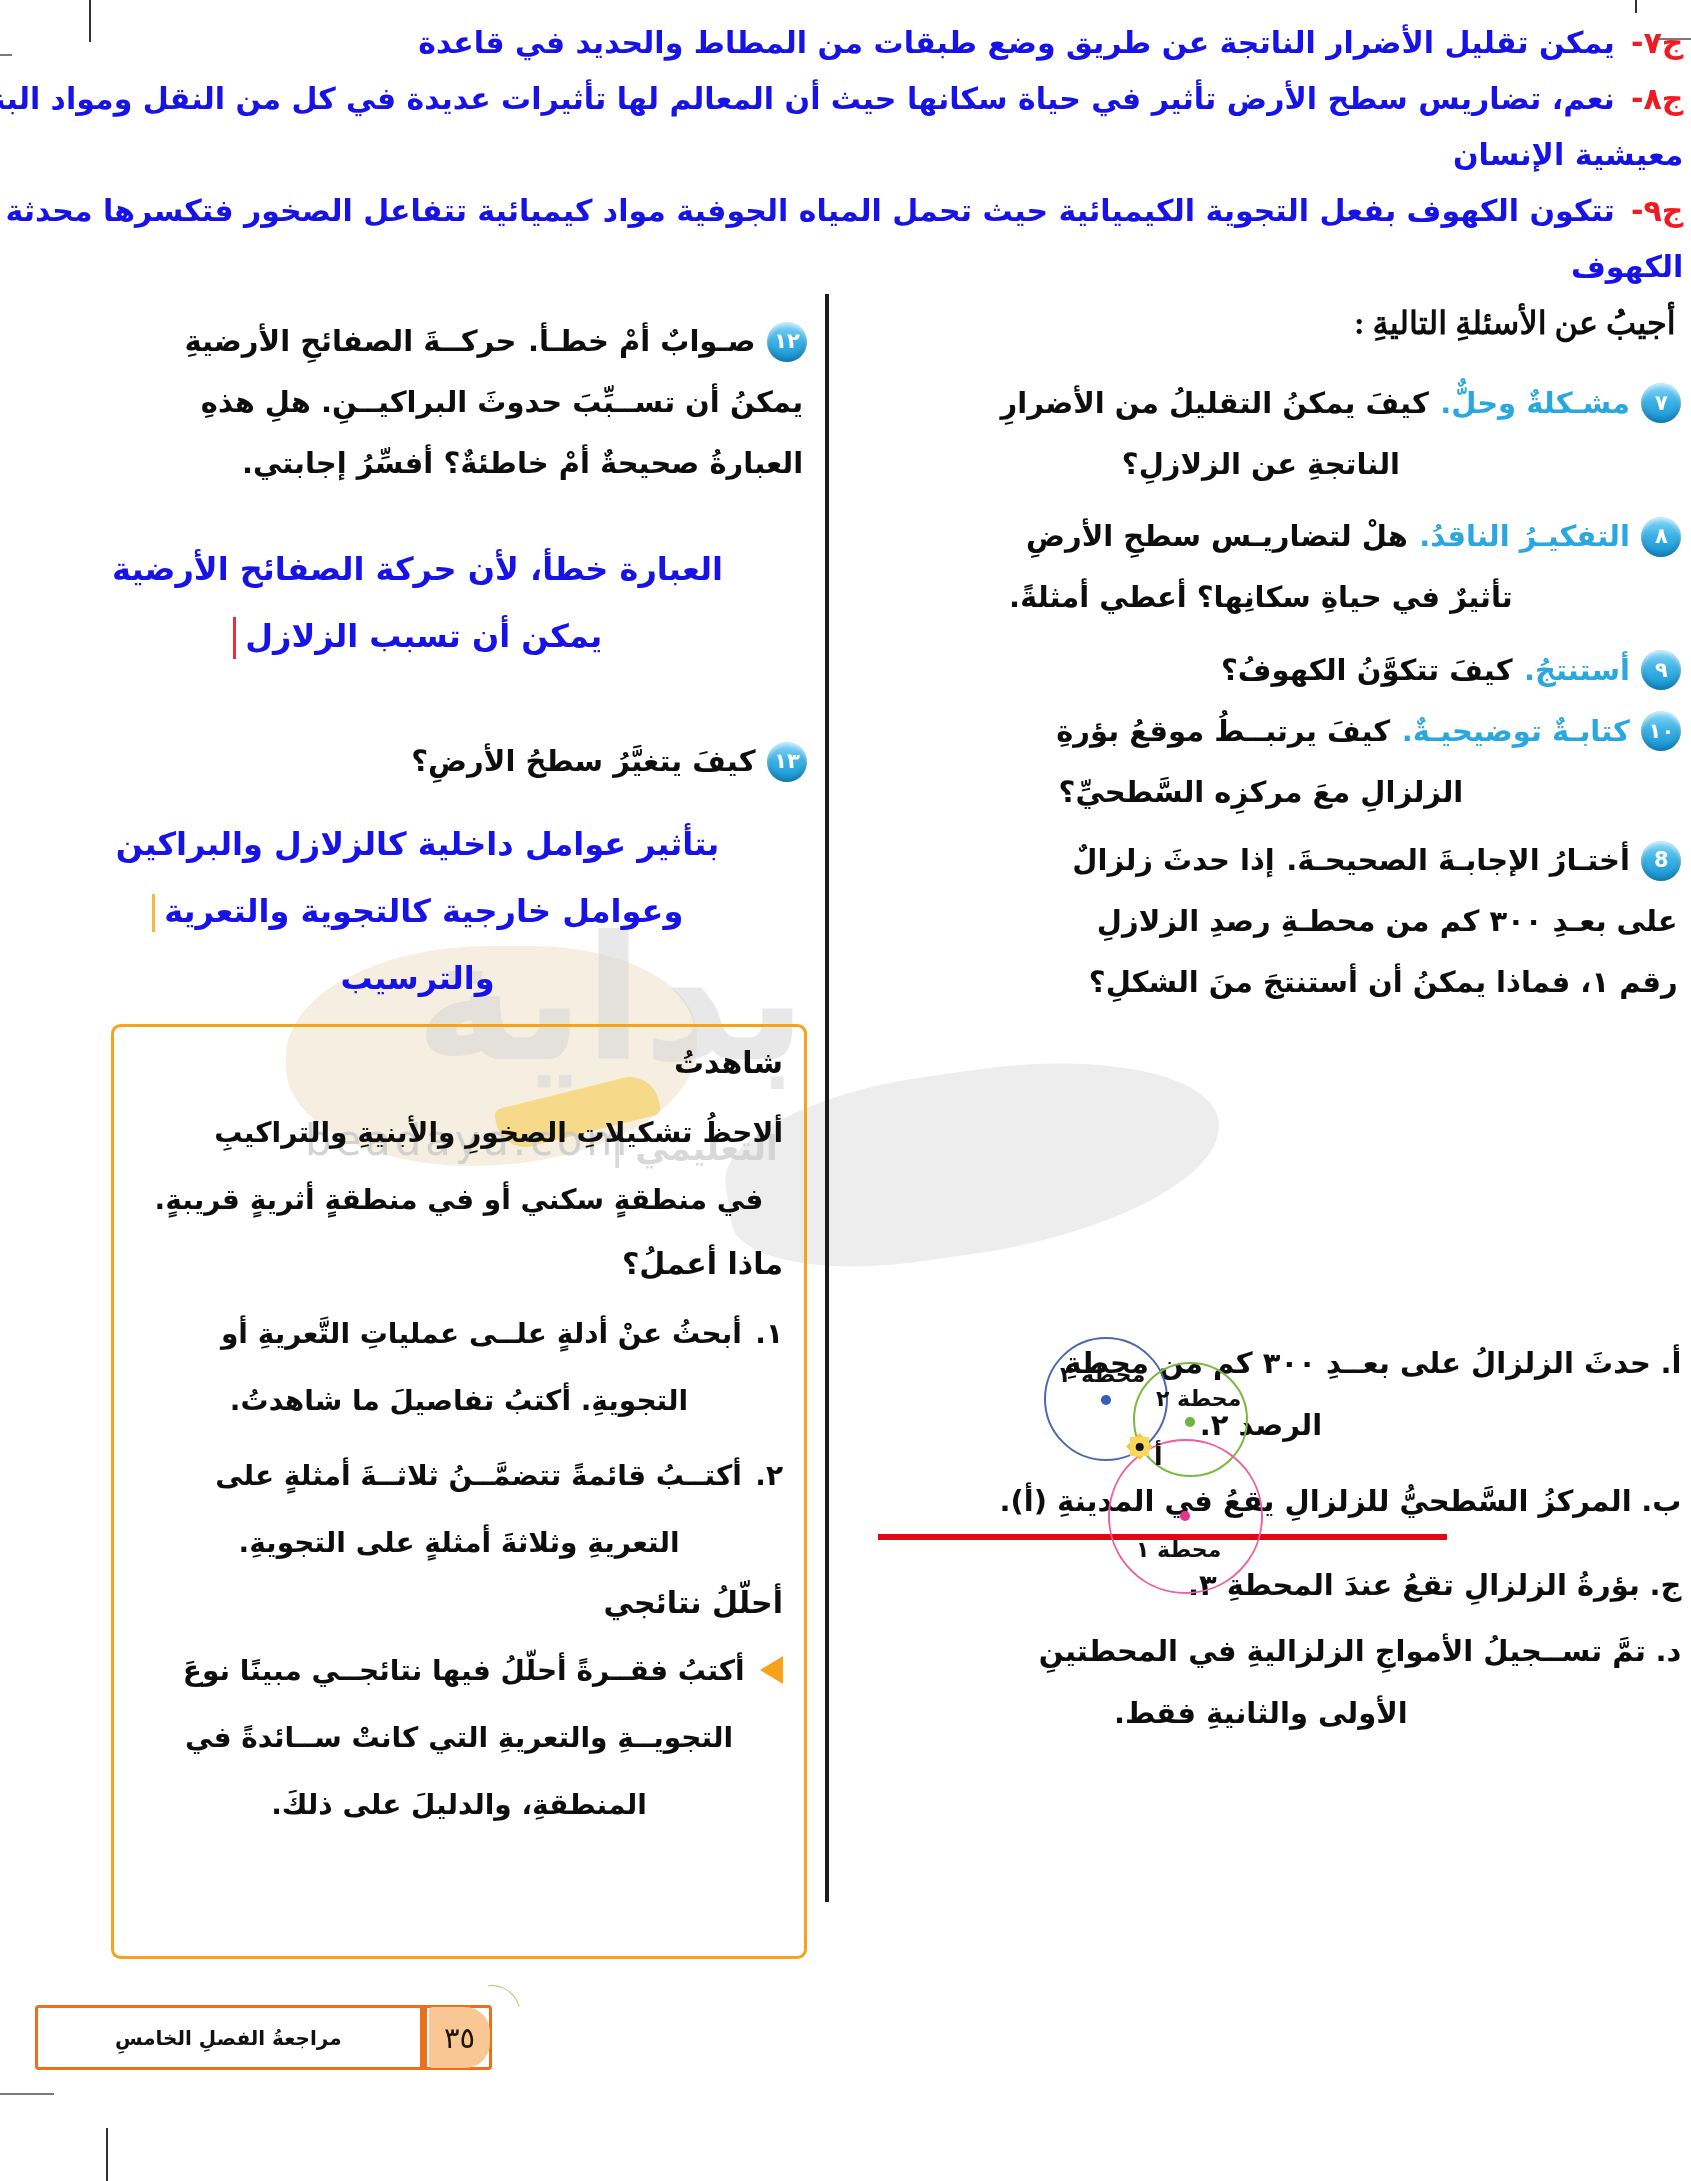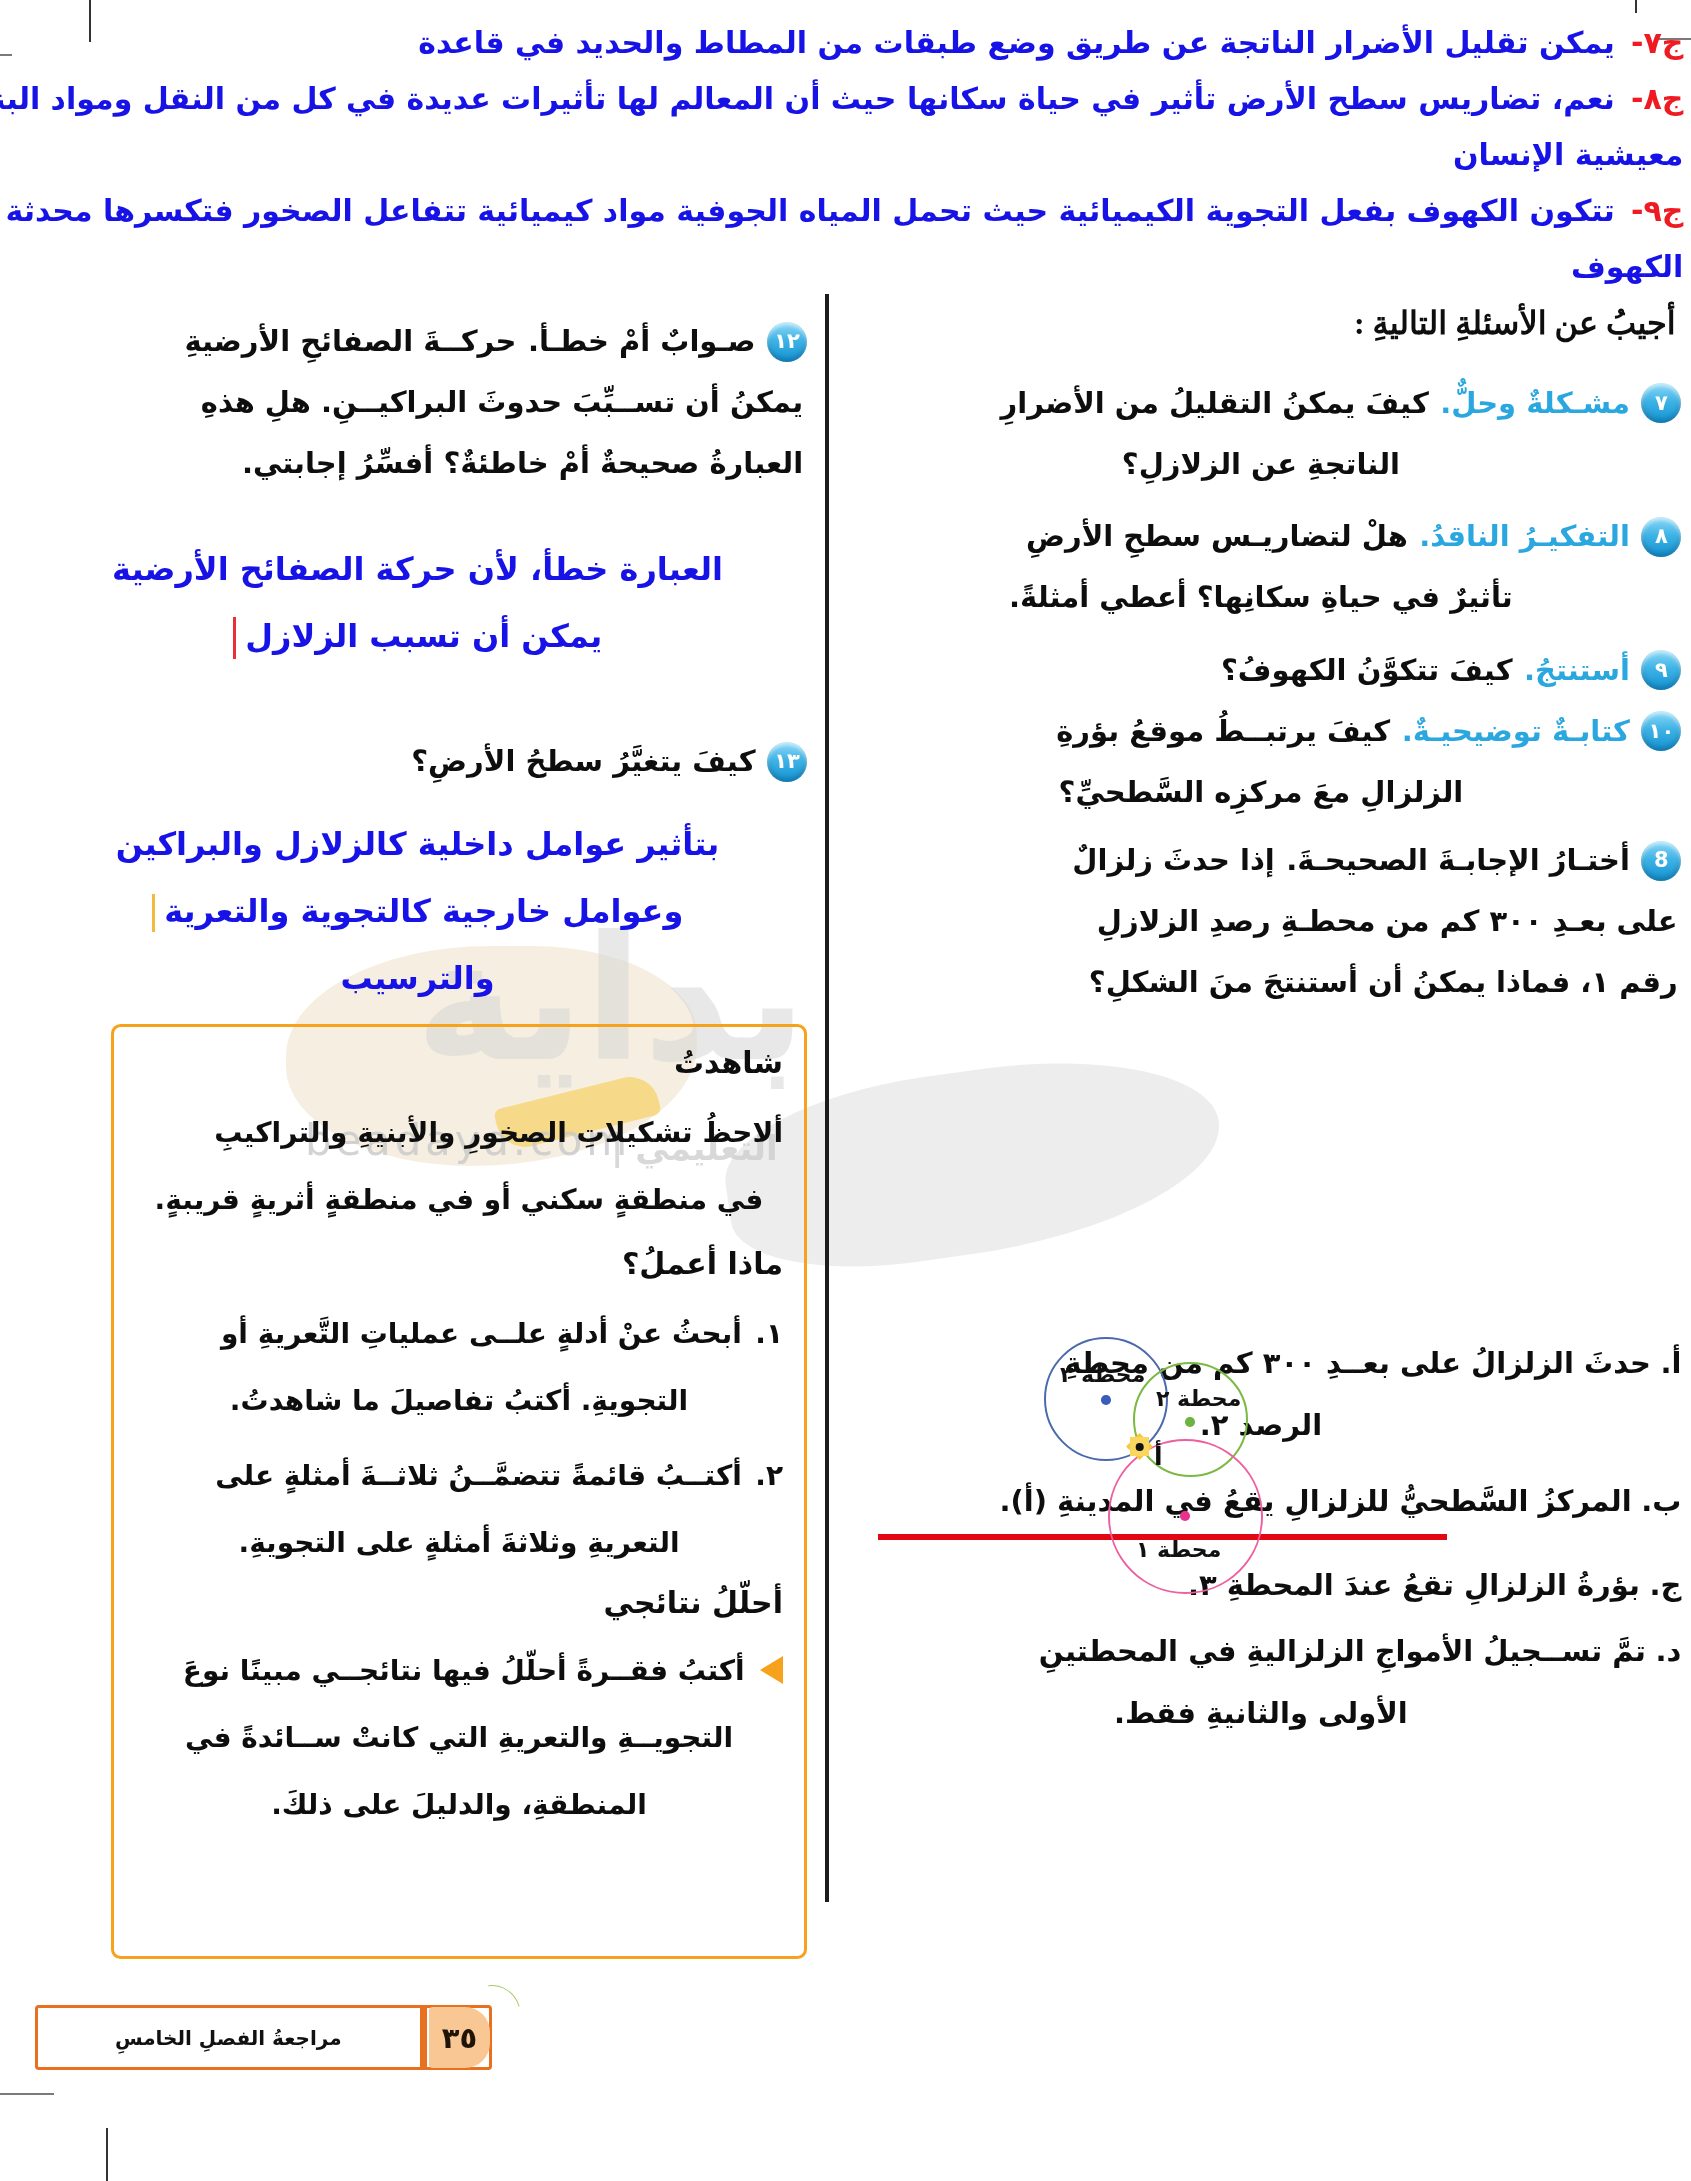--- a/index.html
+++ b/index.html
@@ -67,21 +67,21 @@
   .abox-h{font-size:30px;font-weight:bold;line-height:46px;text-align:right;}
   .abox-line{font-size:28px;font-weight:bold;line-height:67px;}
   .abox-line.center{text-align:center;}
   .step-row{display:flex;gap:13.4px;font-size:28px;font-weight:bold;line-height:67px;}
   .tri{flex:0 0 auto;width:0;height:0;border-top:14.3px solid transparent;border-bottom:14.3px solid transparent;
        border-right:23px solid #f6a21d;margin-top:19px;margin-left:1.9px;}
   
   .footer-box{position:absolute;left:36px;top:2005px;width:457px;height:65px;box-sizing:border-box;
               border:3.8px solid #e8701e;border-radius:3.8px;background:#fff;display:flex;align-items:stretch;}
   .footer-badge{order:0;flex:0 0 61px;background:#f9c793;border-radius:3.8px 25px 25px 3.8px;margin:-1px -1px -1px 0;
-                display:flex;align-items:center;justify-content:center;font-size:29px;font-weight:bold;color:#201408;}
+                display:flex;align-items:center;justify-content:center;font-size:29px;font-weight:normal;color:#201408;}
   .footer-bar{order:1;flex:0 0 6.7px;background:#e8701e;margin:0 1.9px;}
   .footer-title{order:2;flex:1;display:flex;align-items:center;justify-content:center;
                 font-size:20px;font-weight:bold;color:#111;}
   .green-arc{position:absolute;left:470px;top:1986px;width:50px;height:44px;border:1.9px solid transparent;
              border-top-color:#a4c964;border-radius:50%;transform:rotate(34deg);}
 </style>
 </head>
 <body>
 
 <div class="page">

